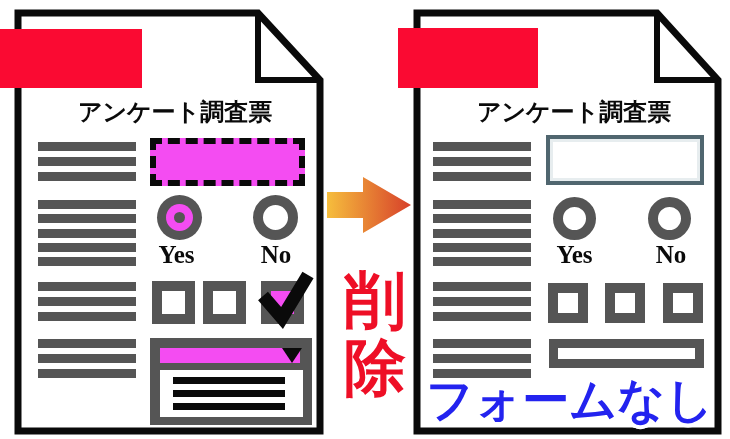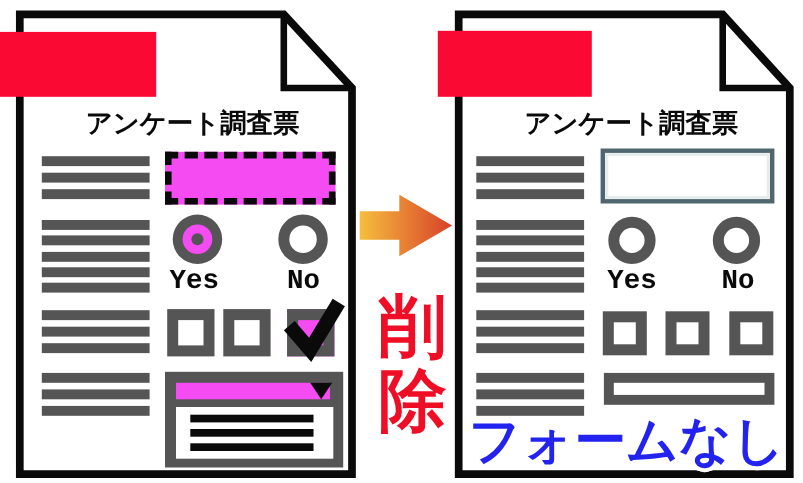--- a/index.html
+++ b/index.html
@@ -2,21 +2,21 @@
 <html style="--ink: #0a0a0a; --gray: #555555; --magenta: #f44cf2; --banner-red: #fa0a32; --action-red: #ee0f26; --caption-blue: #2323ef; --field-border-slate: #50666f; --arrow-start: #f6be3d; --arrow-end: #d7402a;"><head>
 <meta charset="utf-8">
 <style>
   :root{
     --ink:#0a0a0a; --gray:#555555; --magenta:#f44cf2; --banner-red:#fa0a32;
     --action-red:#ee0f26; --caption-blue:#2323ef; --field-border-slate:#50666f;
     --arrow-start:#f6be3d; --arrow-end:#d7402a;
   }
   html,body{margin:0;padding:0;background:#fff;}
   #canvas{position:relative;width:730px;height:439px;background:#fff;overflow:hidden;
-          font-family:Liberation Mono, monospace;}
+          font-family:Liberation Serif, serif;}
   #base-svg{position:absolute;left:0;top:0;z-index:0;}
   .doc-outline{fill:#ffffff;stroke:var(--ink);stroke-width:7;stroke-linejoin:miter;}
   .fold-line{fill:none;stroke:var(--ink);stroke-width:6;}
   .arrow-poly{fill:url(#arrowGrad);}
   .stop-a{stop-color:var(--arrow-start);} .stop-b{stop-color:var(--arrow-end);}
   .abs{position:absolute;}
   .banner{background:var(--banner-red);z-index:2;}
   .doc-title{z-index:2;font-size:24px;font-weight:bold;color:var(--ink);text-align:center;white-space:nowrap;}
   .line-group{display:flex;flex-direction:column;gap:6px;z-index:1;}
   .line-group.tight{gap:5.25px;}

